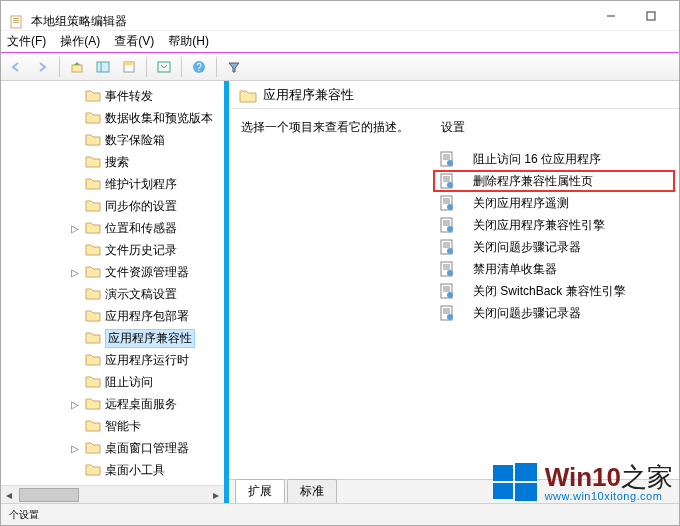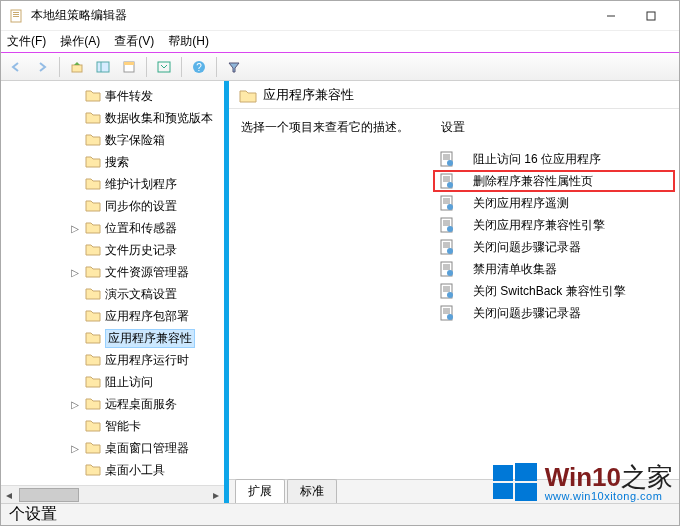--- a/index.html
+++ b/index.html
@@ -1,18 +1,18 @@
 <!DOCTYPE html>
 <html><head>
 <meta charset="utf-8">
 <style>
   * { box-sizing: border-box; margin: 0; padding: 0; }
   body { font-family: "Microsoft YaHei", "Segoe UI", sans-serif; font-size: 12px; background: #fff; overflow: hidden; }
   .window { width: 680px; height: 526px; border: 1px solid #aaa; display: flex; flex-direction: column; background: #fff; position: relative; }
-  .titlebar { height: 30px; display: flex; align-items: center; padding: 0 8px; border-bottom: 1px solid #eee; }
+  .titlebar { height: 30px; display: flex; align-items: flex-end; padding: 0 8px; border-bottom: 1px solid #eee; }
   .titlebar .icon { width: 16px; height: 16px; margin-right: 6px; }
   .titlebar .title { flex: 1; font-size: 12px; }
   .titlebar .winbtn { width: 40px; height: 28px; display: flex; align-items: center; justify-content: center; }
   .menubar { height: 22px; display: flex; align-items: center; padding: 0 6px; gap: 14px; border-bottom: 1px solid #d946ef; }
   .menubar span { font-size: 12px; }
   .toolbar { height: 28px; display: flex; align-items: center; padding: 0 4px; gap: 4px; border-bottom: 1px solid #d0d0d0; background: linear-gradient(#fdfdfd,#f0f0f0); }
   .tbtn { width: 22px; height: 22px; display: flex; align-items: center; justify-content: center; border: 1px solid transparent; border-radius: 2px; }
   .tbtn.disabled { opacity: .4; }
   .sep { width: 1px; height: 20px; background: #ccc; margin: 0 2px; }
   .content { flex: 1; display: flex; overflow: hidden; }
@@ -33,21 +33,21 @@
   .rbody { flex: 1; display: flex; overflow: hidden; }
   .desc { width: 200px; padding: 10px 12px; font-size: 12px; }
   .settings { flex: 1; padding: 10px 4px; }
   .settings .colhead { font-size: 12px; margin-bottom: 12px; padding-left: 8px; }
   .setting-item { display: flex; align-items: center; height: 22px; gap: 18px; padding-left: 6px; font-size: 12px; }
   .setting-item.highlight { border: 2px solid #e33; padding-left:4px; }
   .policy-icon { width:16px; height:16px; }
   .tabs { height: 24px; border-top: 1px solid #d0d0d0; display: flex; align-items: flex-end; padding-left: 6px; gap: 2px; background:#f4f4f4; }
   .tab { padding: 3px 12px; border: 1px solid #bbb; border-bottom: none; background: #fff; font-size: 12px; border-radius: 2px 2px 0 0; }
   .tab.inactive { background: #eee; }
-  .statusbar { height: 22px; border-top: 1px solid #d0d0d0; display: flex; align-items: center; padding: 0 8px; font-size: 16px; background:#f4f4f4; }
+  .statusbar { height: 22px; border-top: 1px solid #d0d0d0; display: flex; align-items: center; padding: 0 8px; font-size: 10px; background:#f4f4f4; }
   .watermark { position: absolute; right: 6px; bottom: 18px; display: flex; align-items: center; gap: 6px; pointer-events:none; }
   .winlogo { width: 48px; height: 48px; }
   .wmtxt { display:flex; flex-direction:column; line-height:1.05; }
   .wmtxt .big { font-size: 26px; color:#222; }
   .wmtxt .big b { color:#7f1d1d; font-weight:700; }
   .wmtxt .url { font-size: 11px; color:#0078d7; letter-spacing:.5px; }
 </style>
 </head>
 <body>
 

